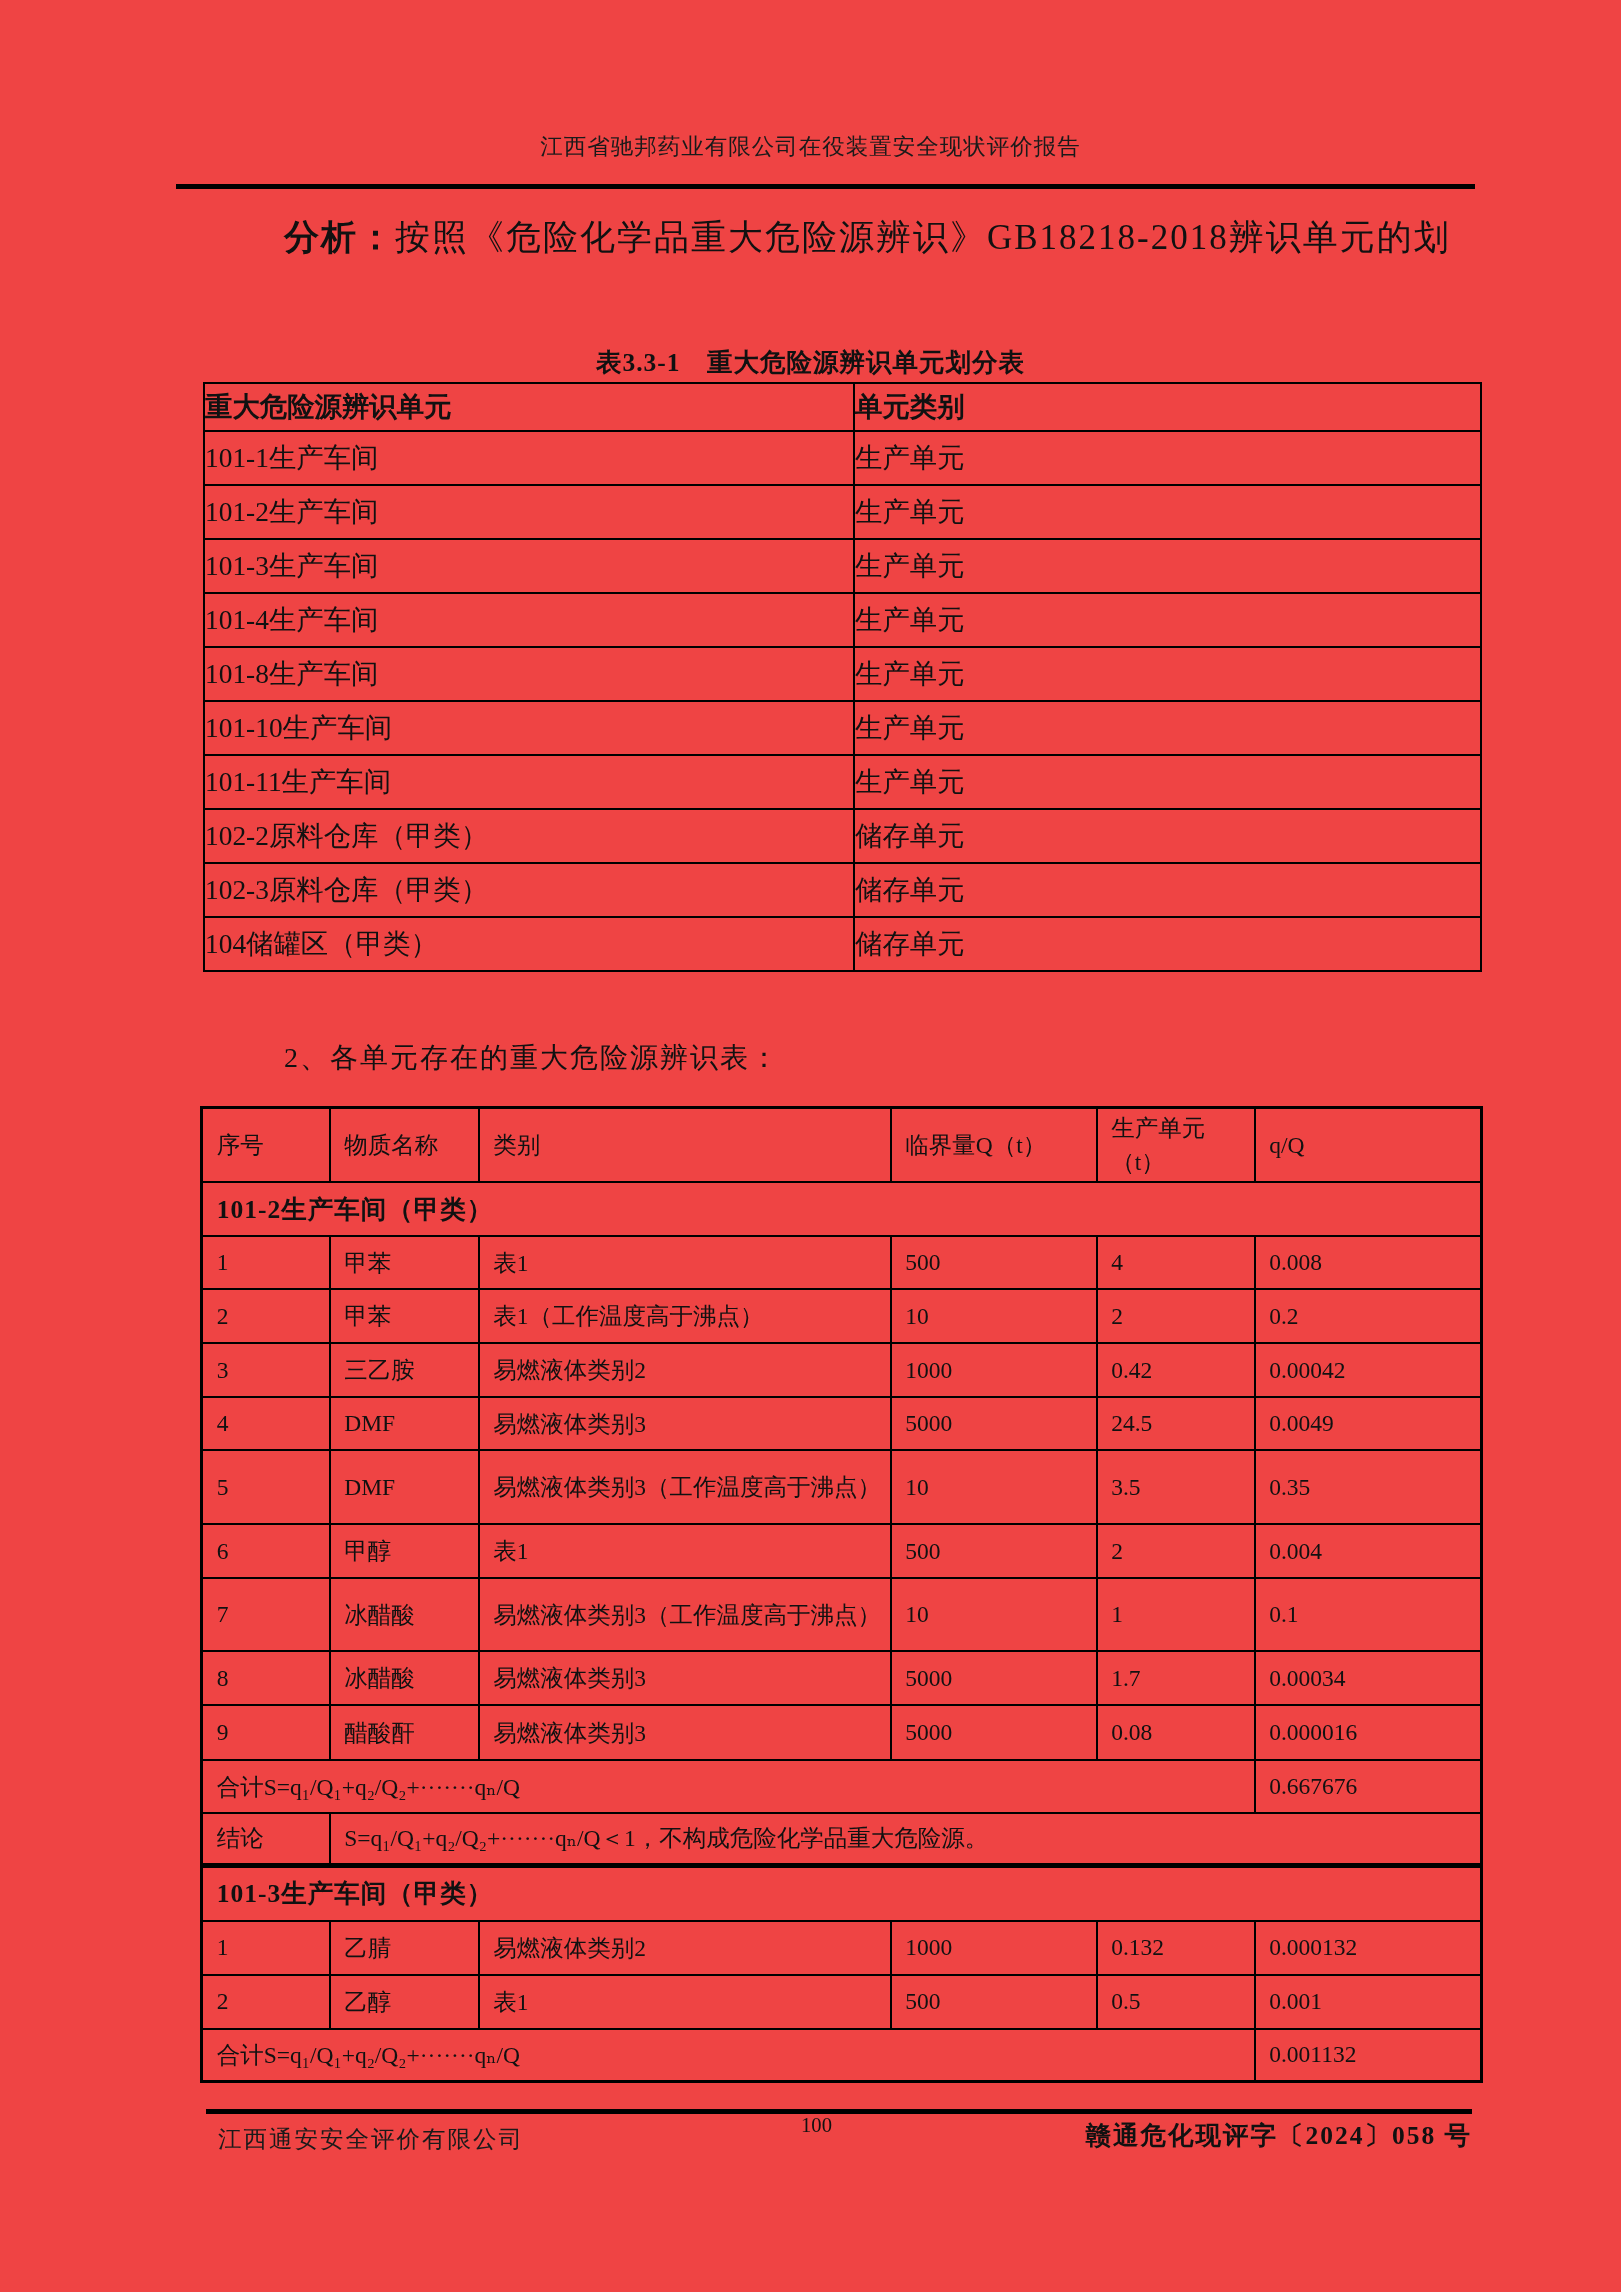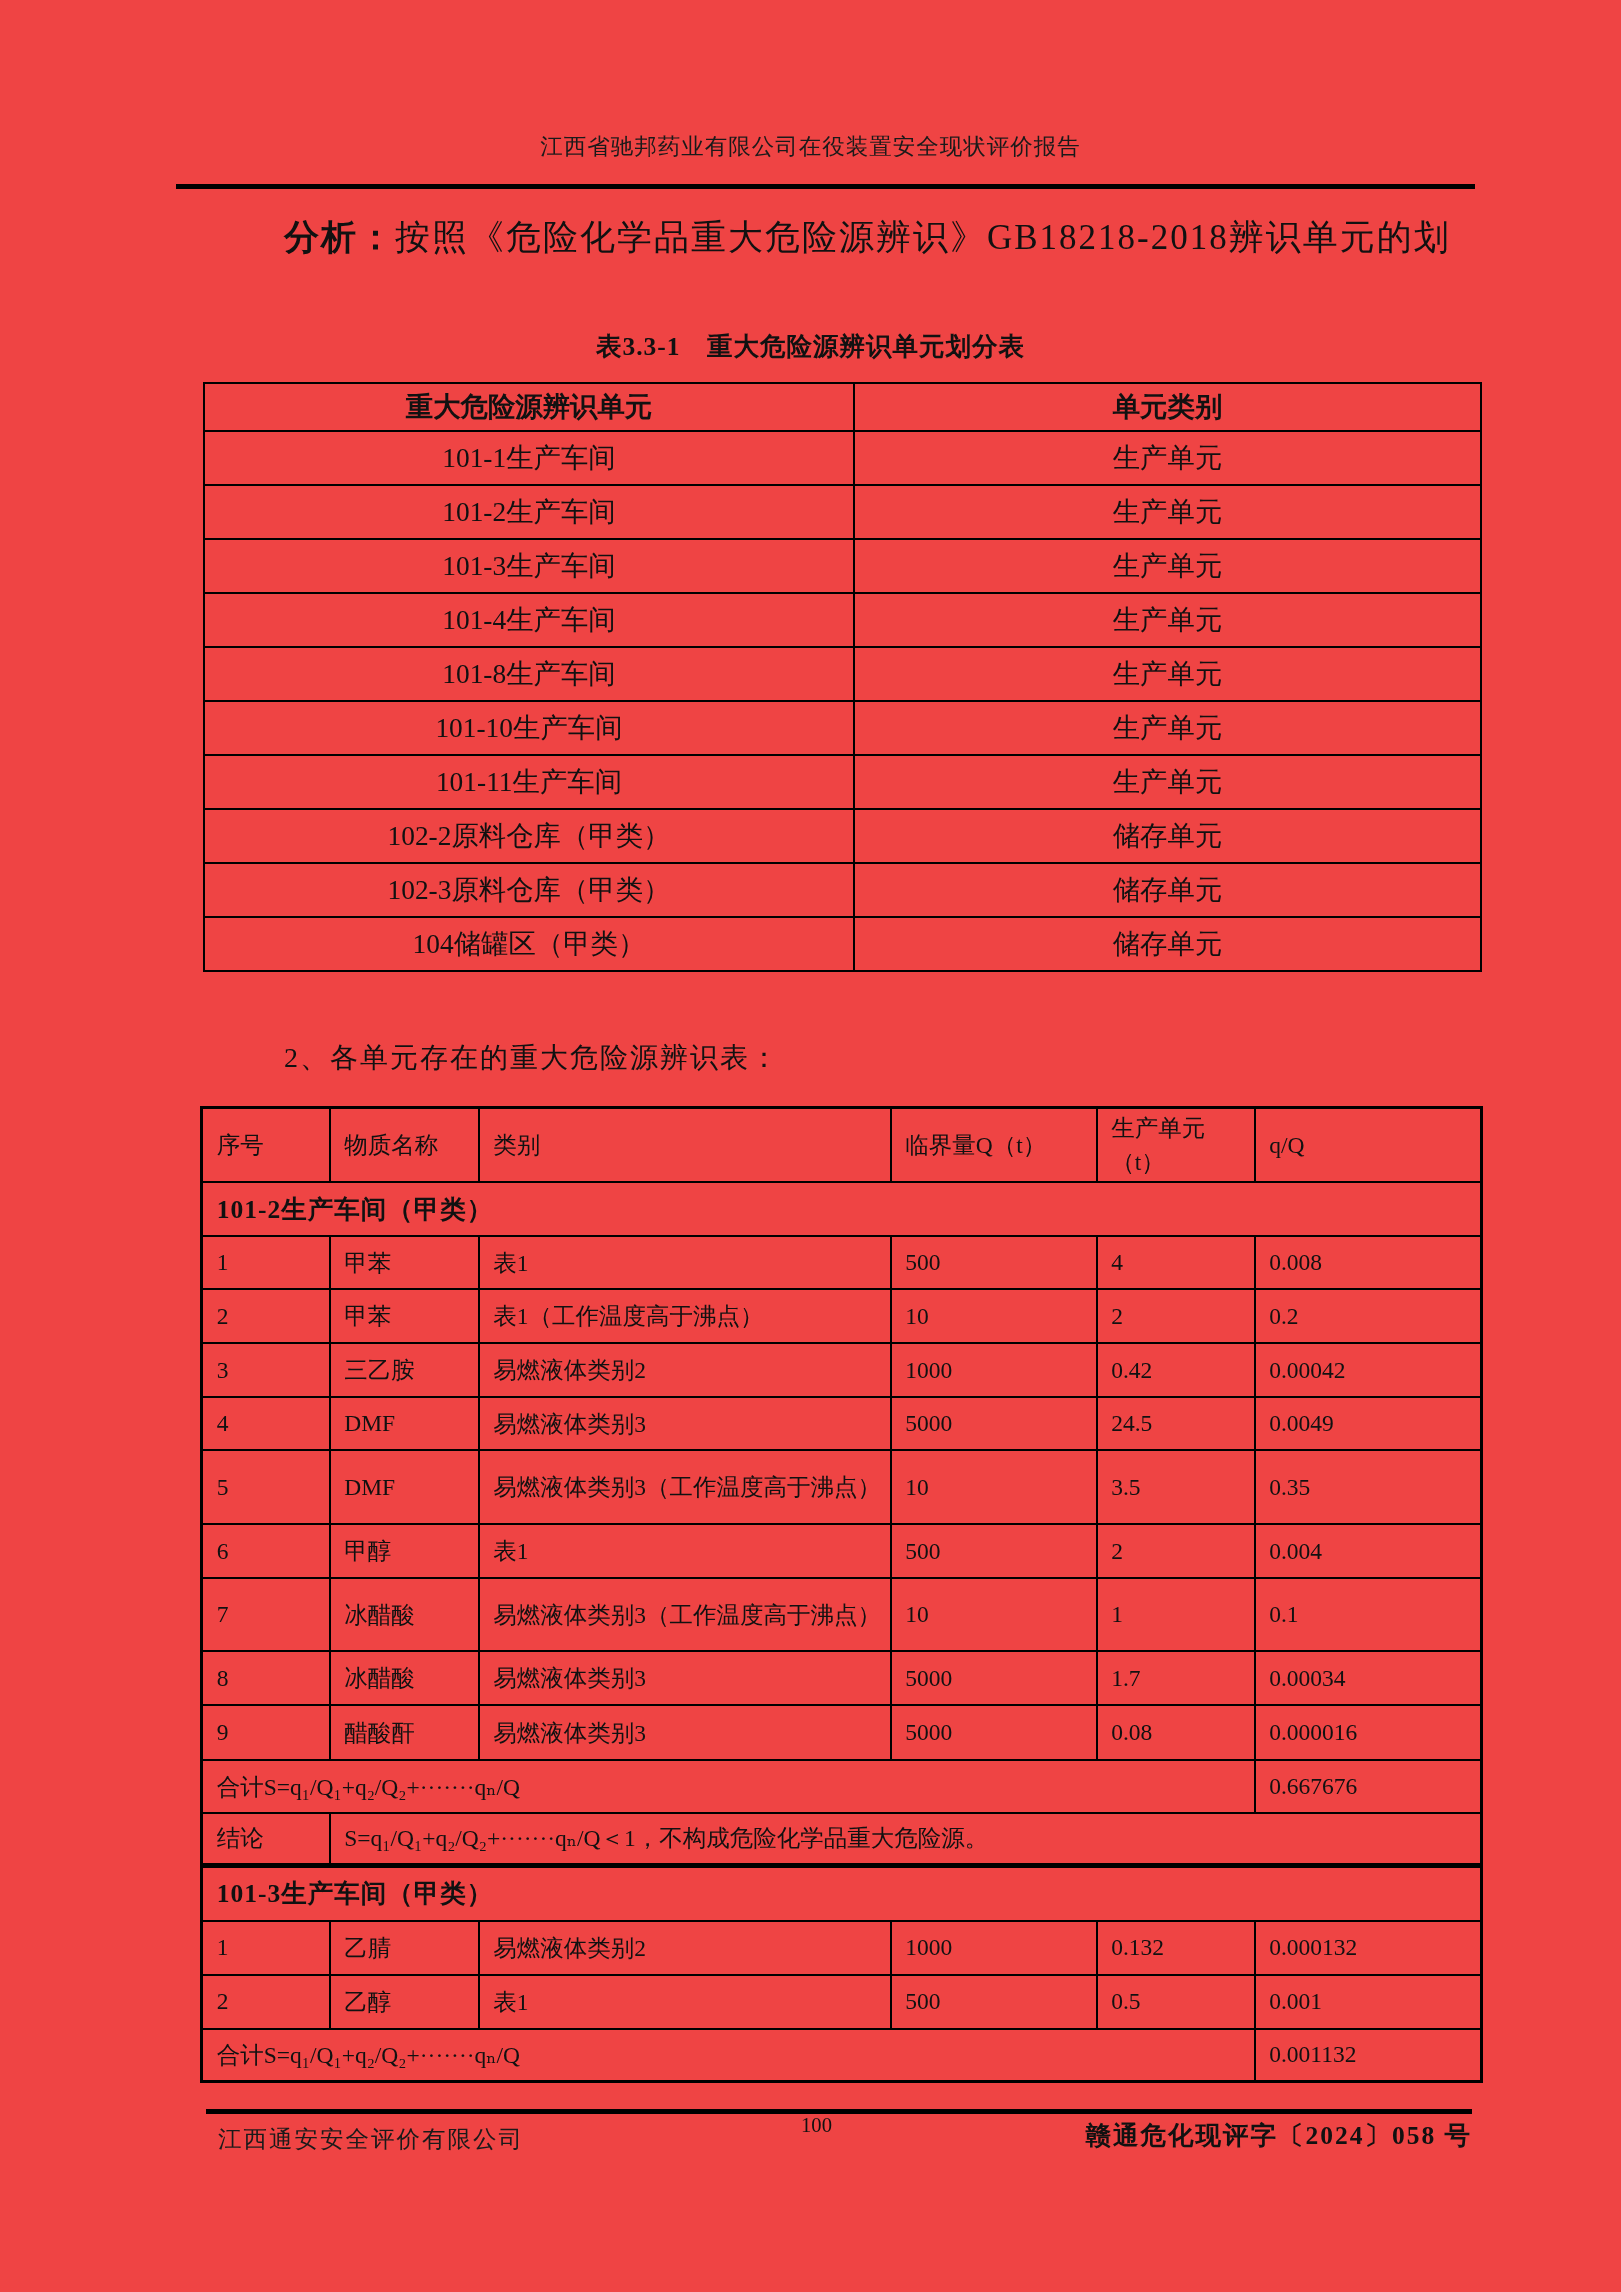--- a/index.html
+++ b/index.html
@@ -25,29 +25,29 @@
     position:absolute;top:214px;left:284px;width:1206px;
     font-size:35px;letter-spacing:2px;white-space:nowrap;
   }
   .para-l1 .lead{font-weight:bold;}
   .para-l2{
     position:absolute;top:281px;left:201px;width:1284px;
     font-size:35px;letter-spacing:2px;white-space:nowrap;
   }
   
   .t1-caption{
-    position:absolute;top:329px;left:0;width:100%;
+    position:absolute;top:345px;left:0;width:100%;
     text-align:center;font-weight:bold;font-size:25.5px;letter-spacing:1px;
   }
   table{border-collapse:collapse;table-layout:fixed;}
   .t1{
     position:absolute;top:382px;left:203px;width:1277px;
     font-size:27.4px;border:2px solid #000;
   }
-  .t1 td{border:2px solid #000;text-align:center;vertical-align:middle;height:52px;padding:0;}
+  .t1 td{border:2px solid #000;vertical-align:middle;height:52px;padding:0;}
   .t1 tr.t1h td{font-weight:bold;height:46px;}
   
   .mid-heading{
     position:absolute;top:1039px;left:284px;
     font-size:28px;letter-spacing:2px;white-space:nowrap;
   }
   
   .t2{
     position:absolute;top:1106px;left:200px;width:1280px;
     font-size:23.5px;border:3.9px solid #000;

